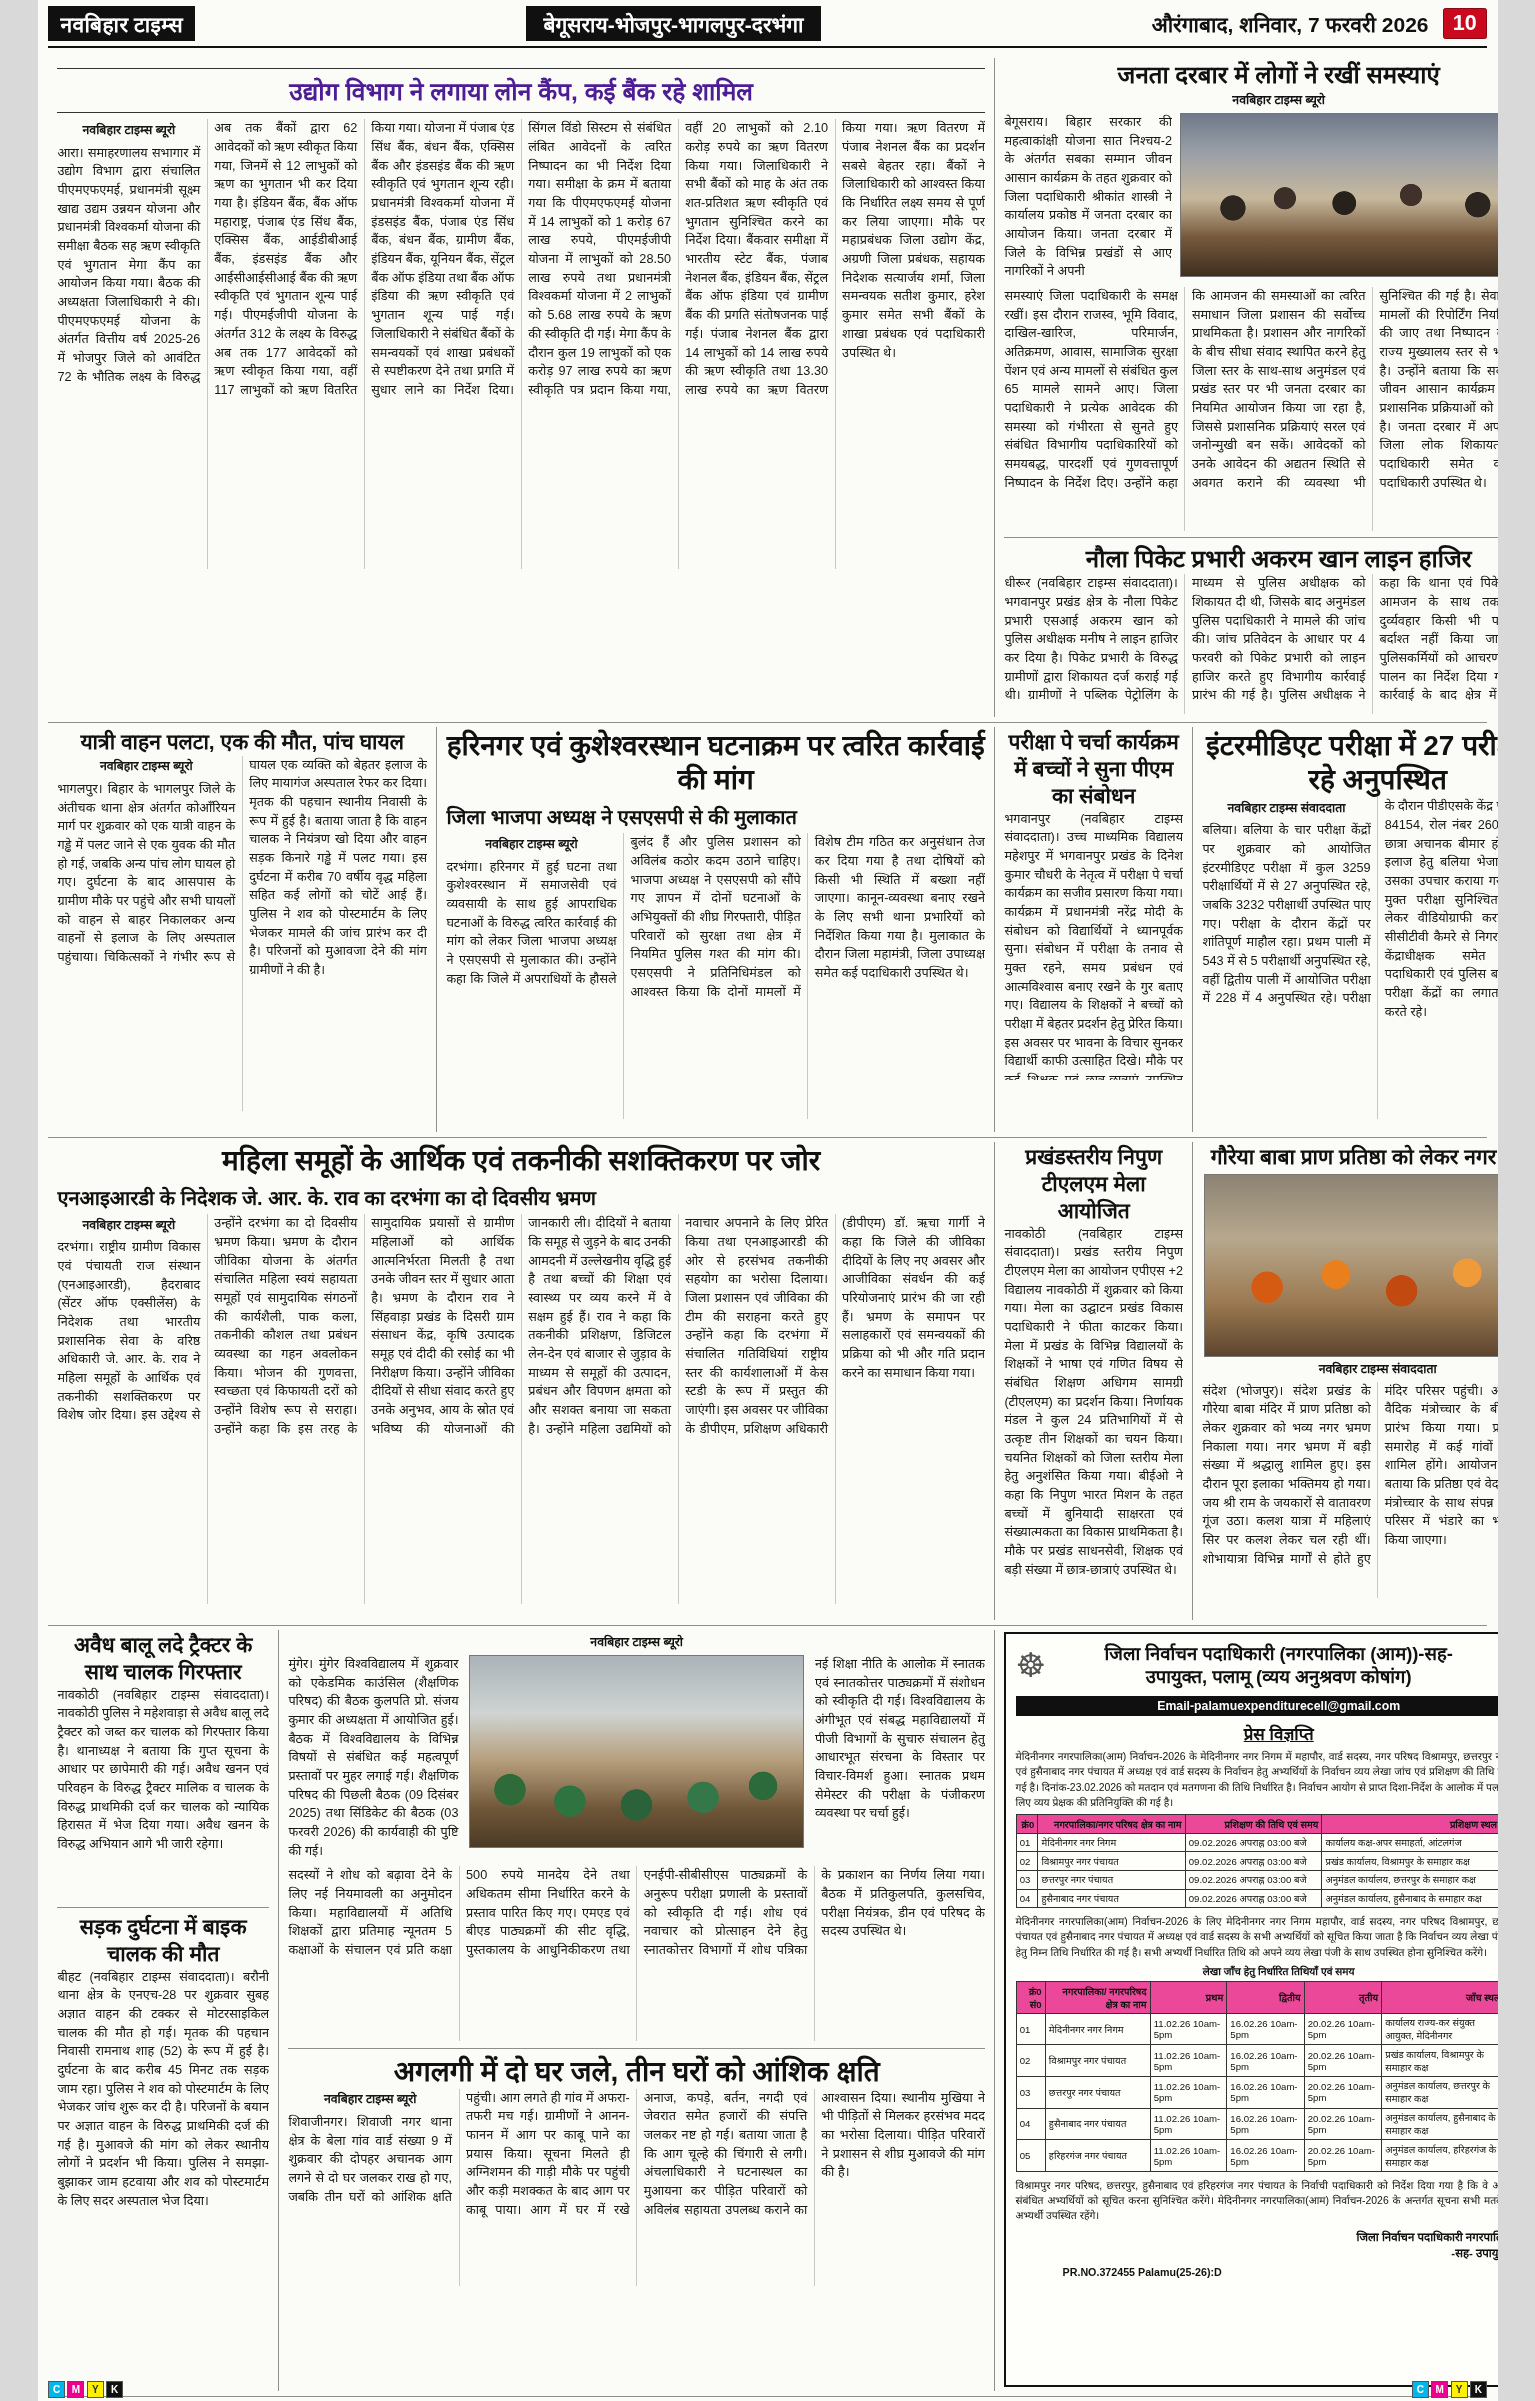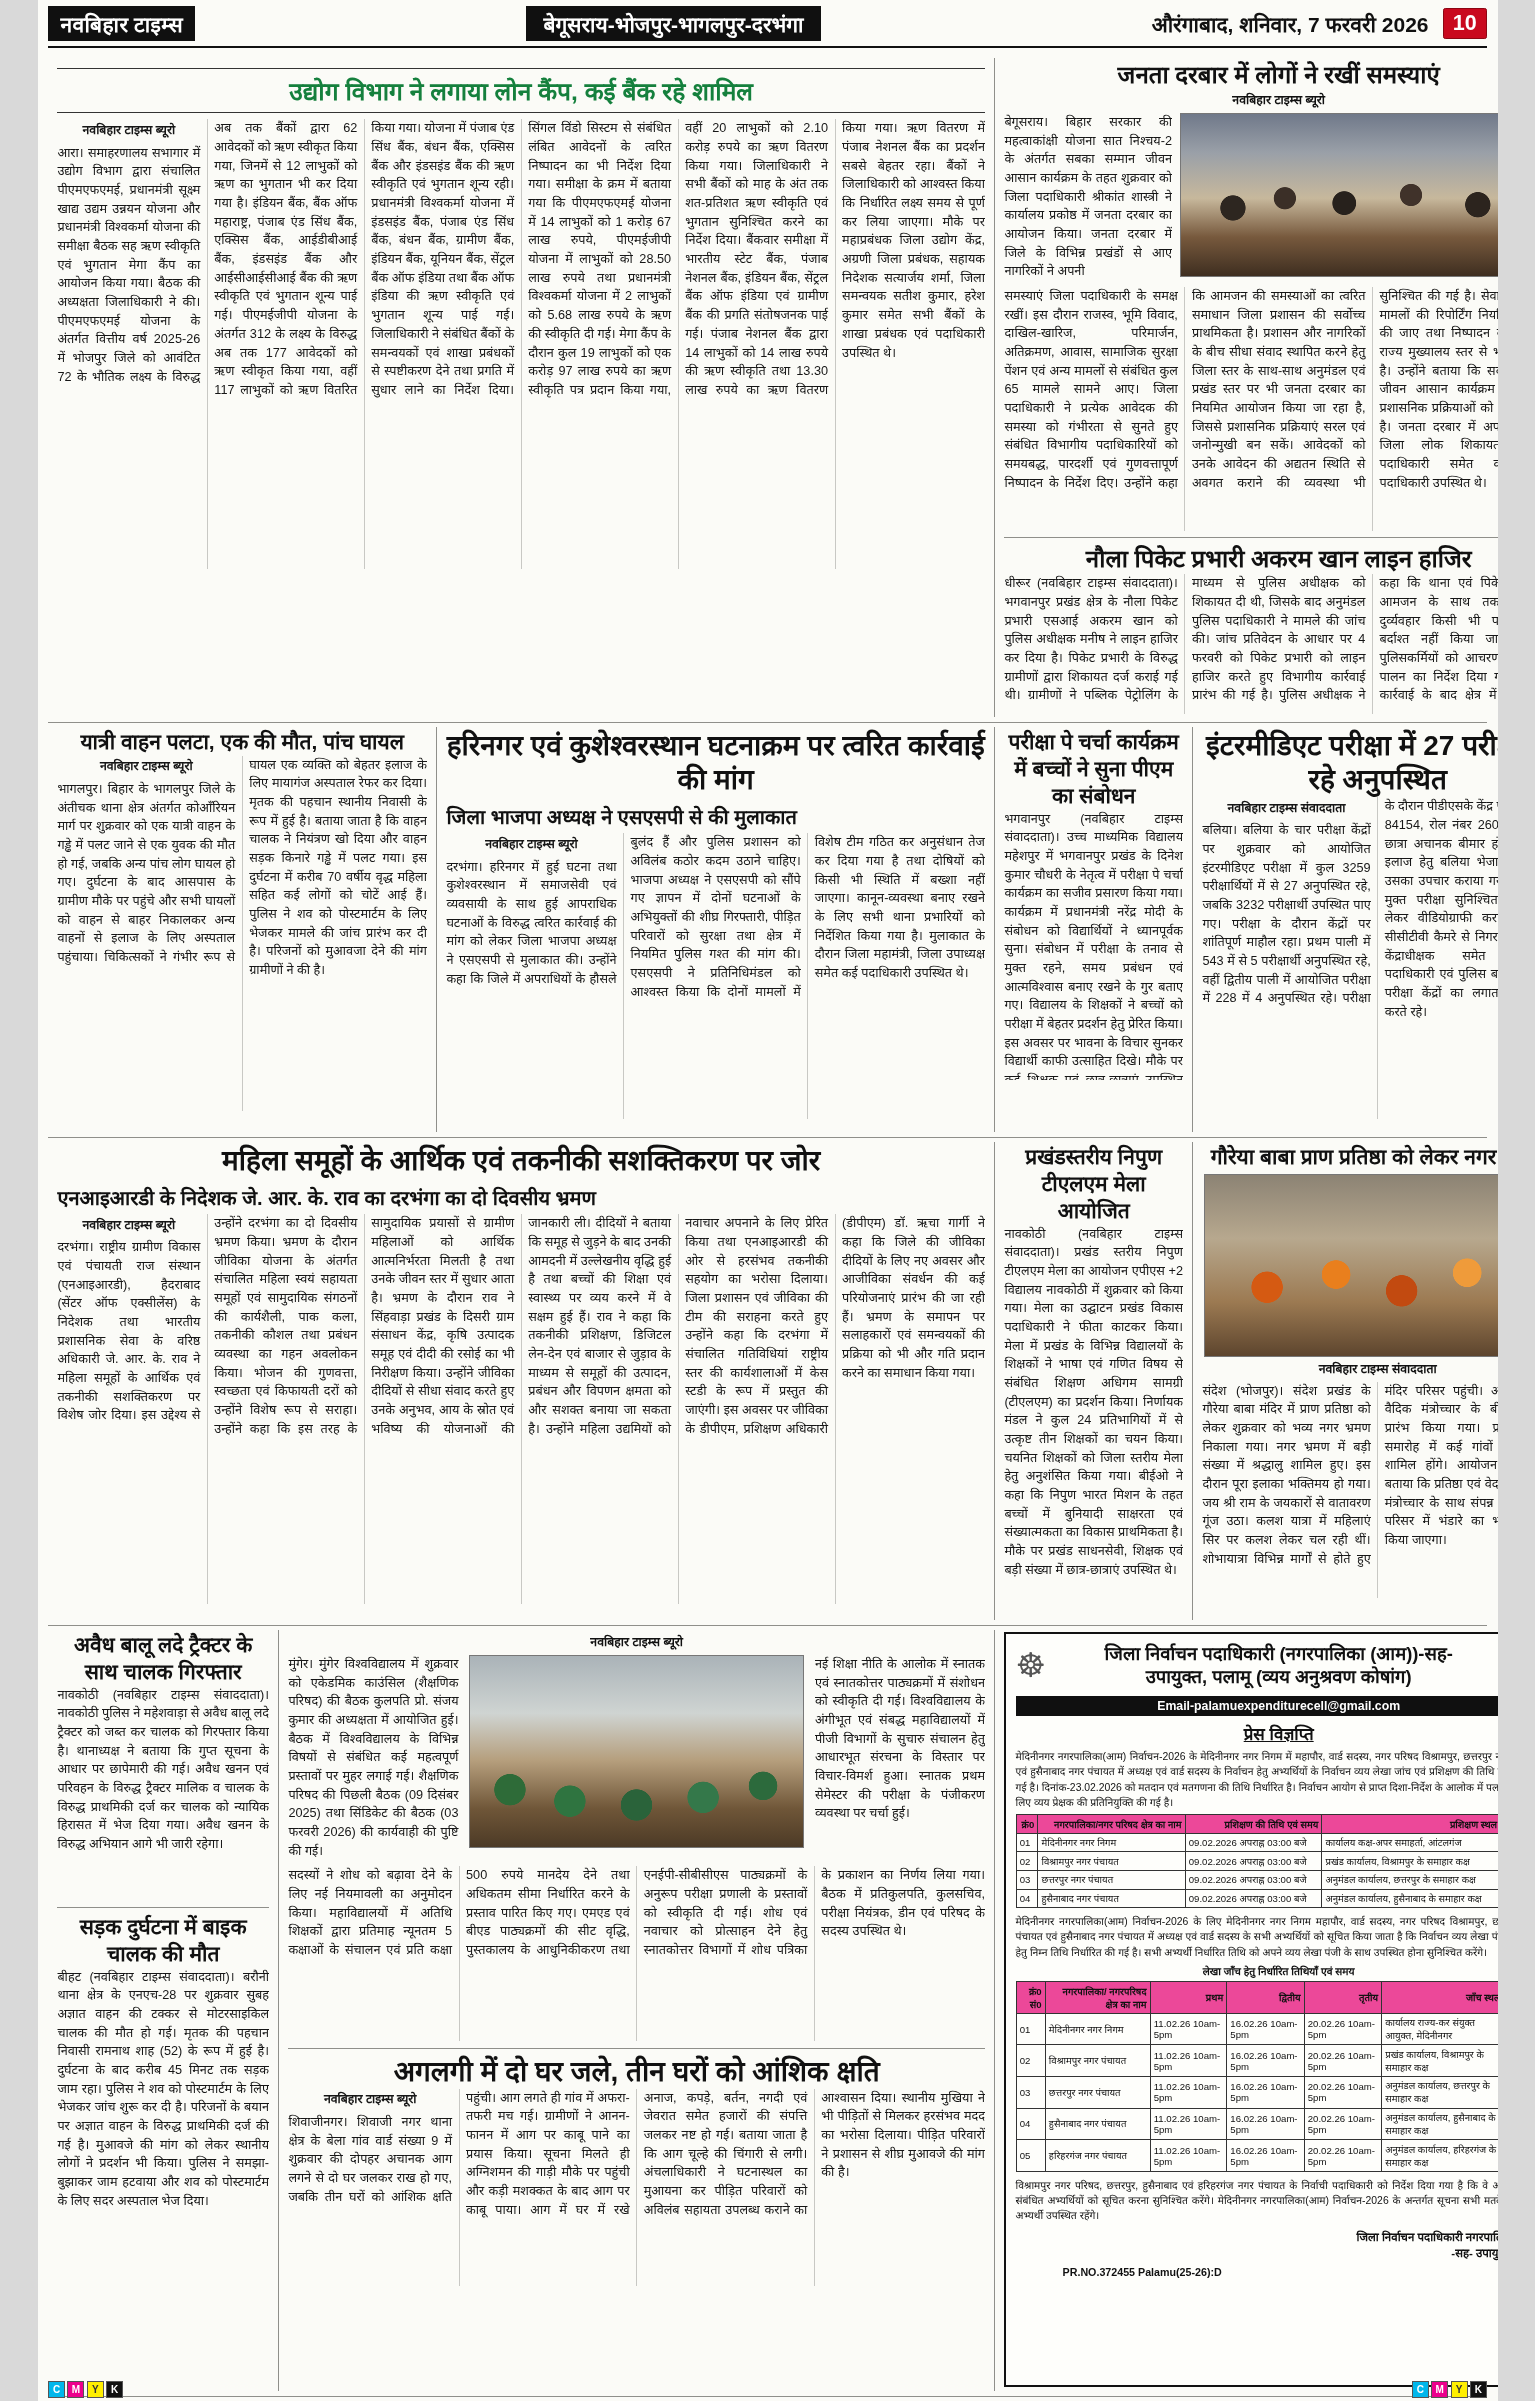--- a/index.html
+++ b/index.html
@@ -16,21 +16,21 @@
   .dateline{font-weight:700;font-size:21px;white-space:nowrap;}
   .pageno{background:#c9091e;color:#fff;font-weight:700;font-size:21.5px;padding:2.3px 9.2px;
           border:1.5px solid #8d0613;border-radius:2.3px;}
   .mast-rule{border-top:2.3px double #111;margin:4.6px 0 6.1px 0;}
 
   
   .hl-xxl{font-size:61px;line-height:1.14;font-weight:700;text-align:center;letter-spacing:-0.8px;}
   .hl-lg{font-size:28px;line-height:1.22;font-weight:700;text-align:center;}
   .hl-md{font-size:24px;line-height:1.25;font-weight:700;text-align:center;}
   .hl-sm{font-size:21px;line-height:1.28;font-weight:700;text-align:center;}
-  .sub-red{color:#15803d;font-size:24.6px;font-weight:700;text-align:center;
+  .sub-red{color:#4c1d95;font-size:24.6px;font-weight:700;text-align:center;
            border-top:1.5px solid #333;border-bottom:1.5px solid #333;padding:5.4px 0;margin:7.7px 0 6.1px 0;}
   .sub-bold{font-size:20px;font-weight:700;text-align:left;margin:6.1px 0 3.1px 0;}
   .byline{font-weight:700;text-align:center;font-size:12.3px;margin:1.5px 0 4.6px 0;}
   .bd{font-size:12.7px;line-height:1.47;text-align:justify;color:#161616;overflow:hidden;}
   .cols-2{columns:2;column-gap:14px;column-rule:0.8px solid #c8c8c4;}
   .cols-3{columns:3;column-gap:14px;column-rule:0.8px solid #c8c8c4;}
   .cols-4{columns:4;column-gap:14px;column-rule:0.8px solid #c8c8c4;}
   .cols-6{columns:6;column-gap:14px;column-rule:0.8px solid #c8c8c4;}
 
   .row{display:flex;border-bottom:0.8px solid #8f8f8a;padding:4.6px 0;}

